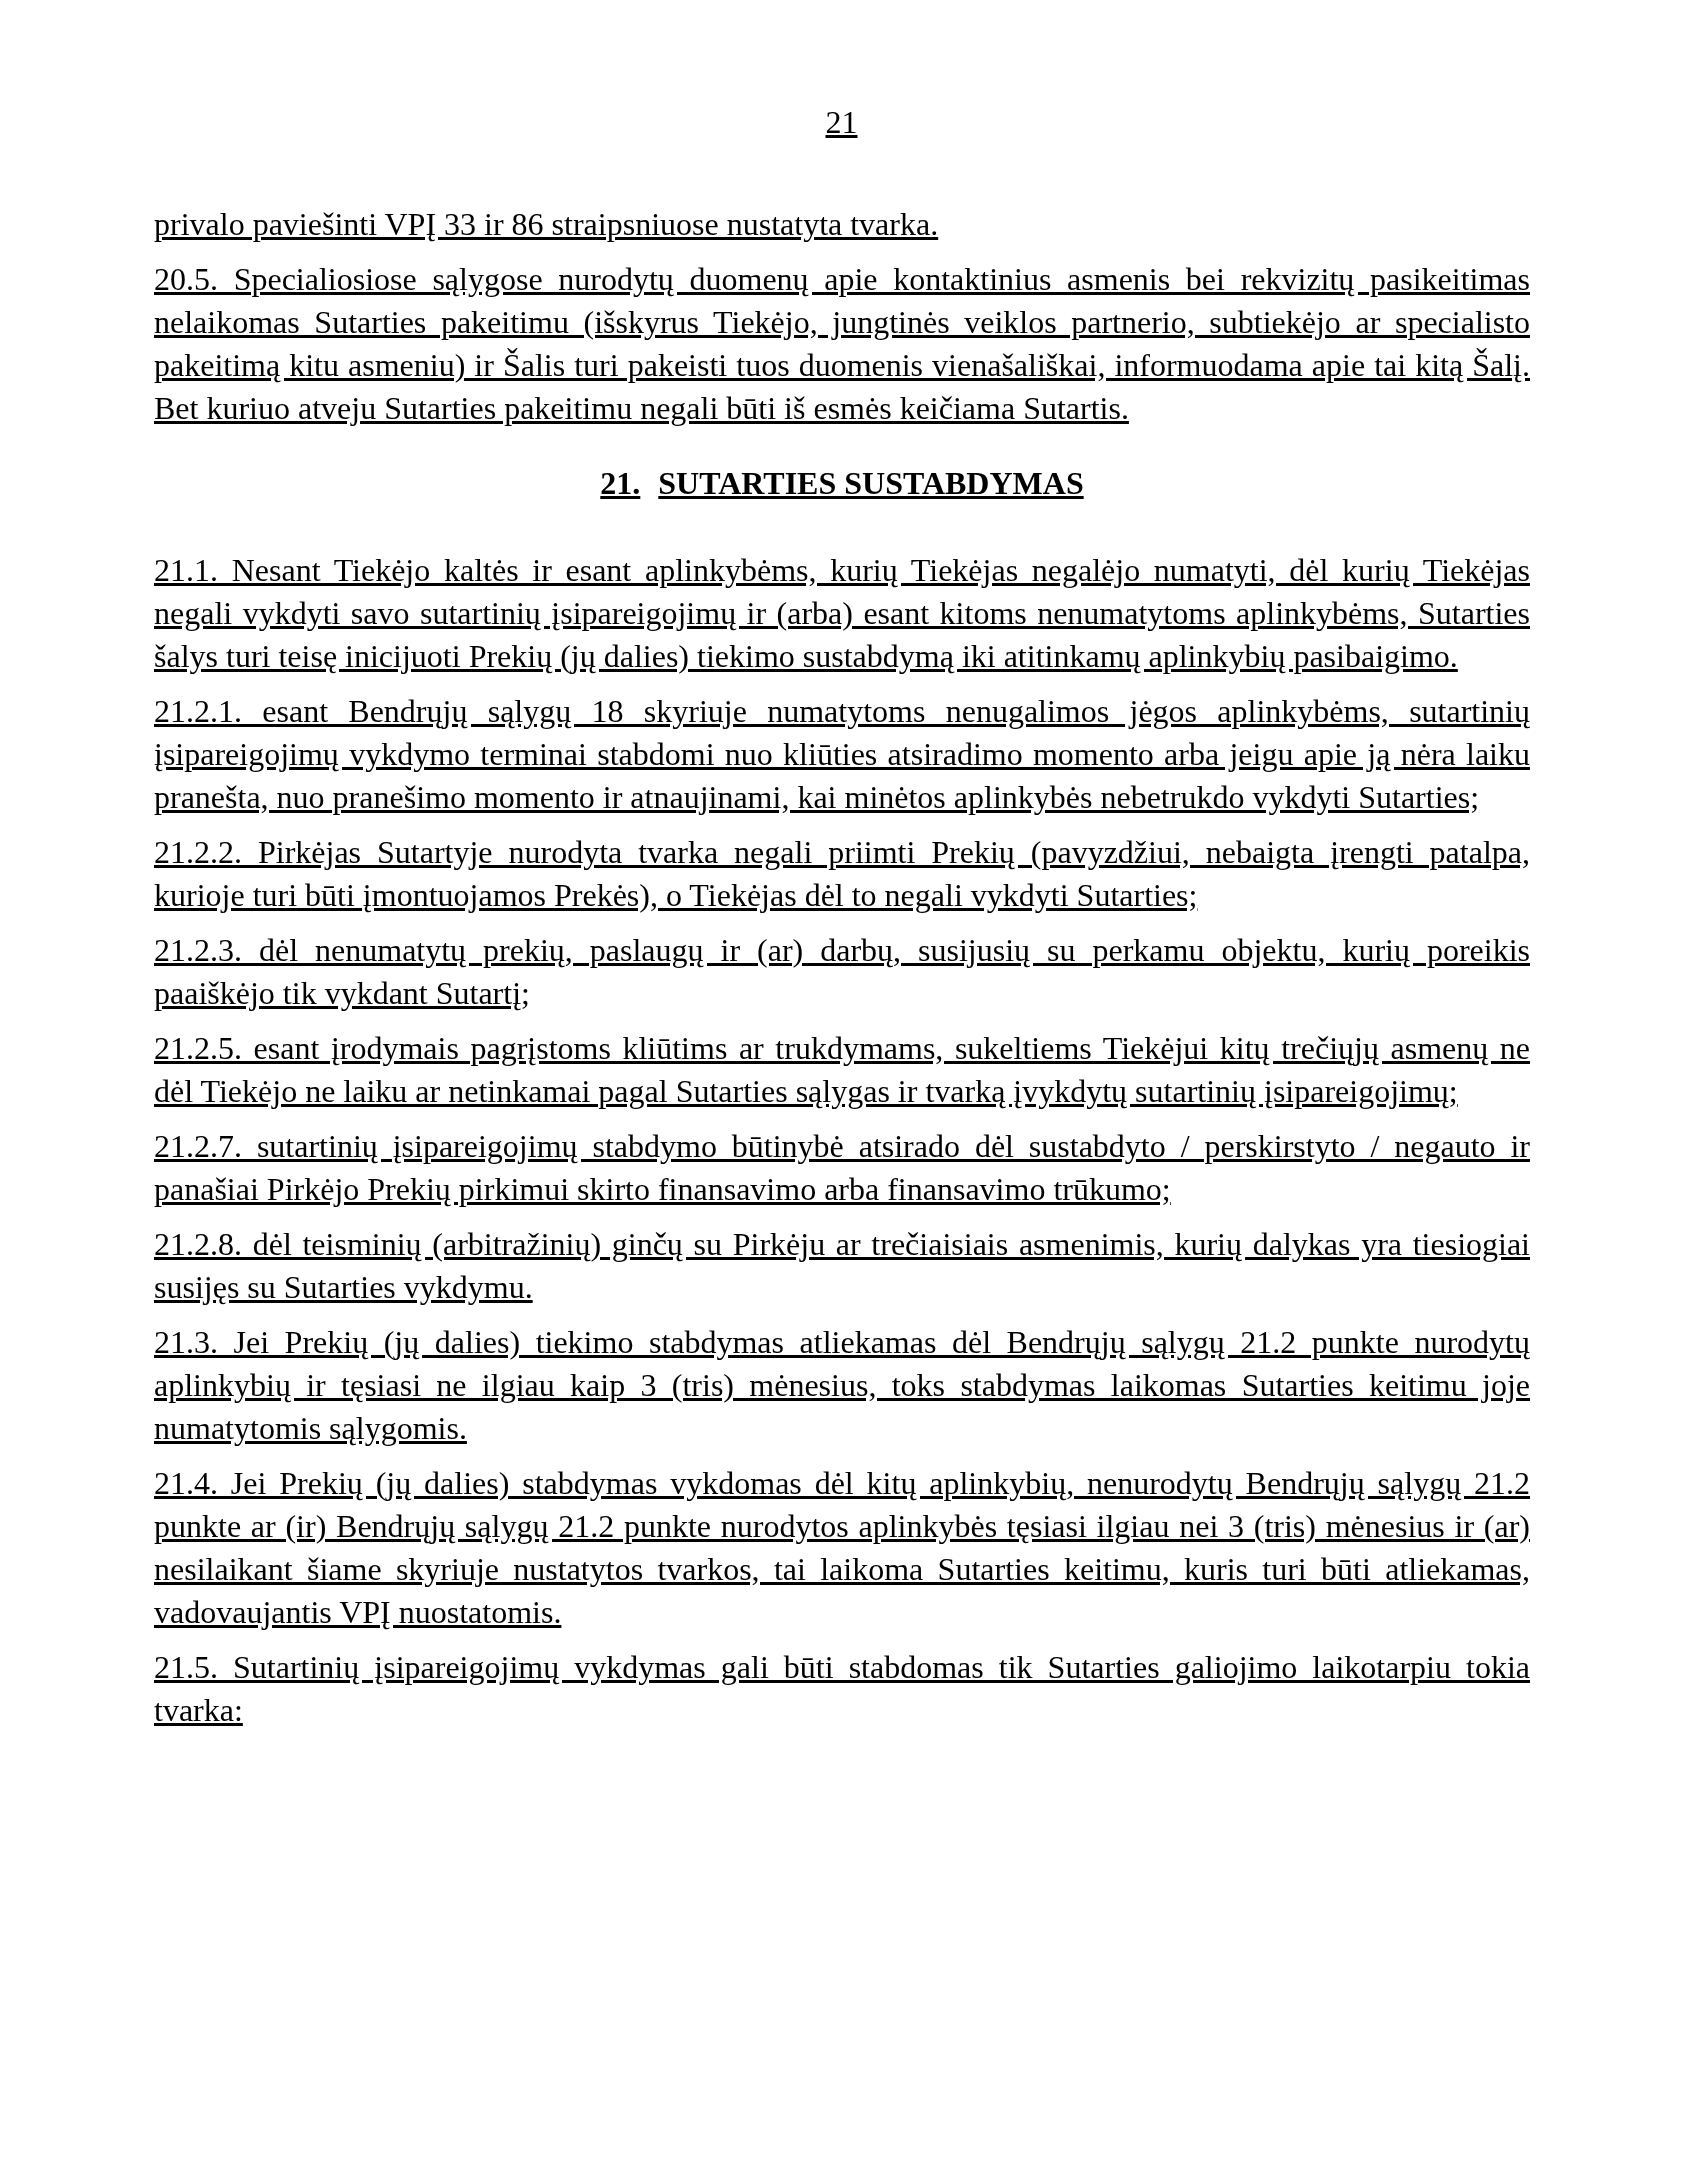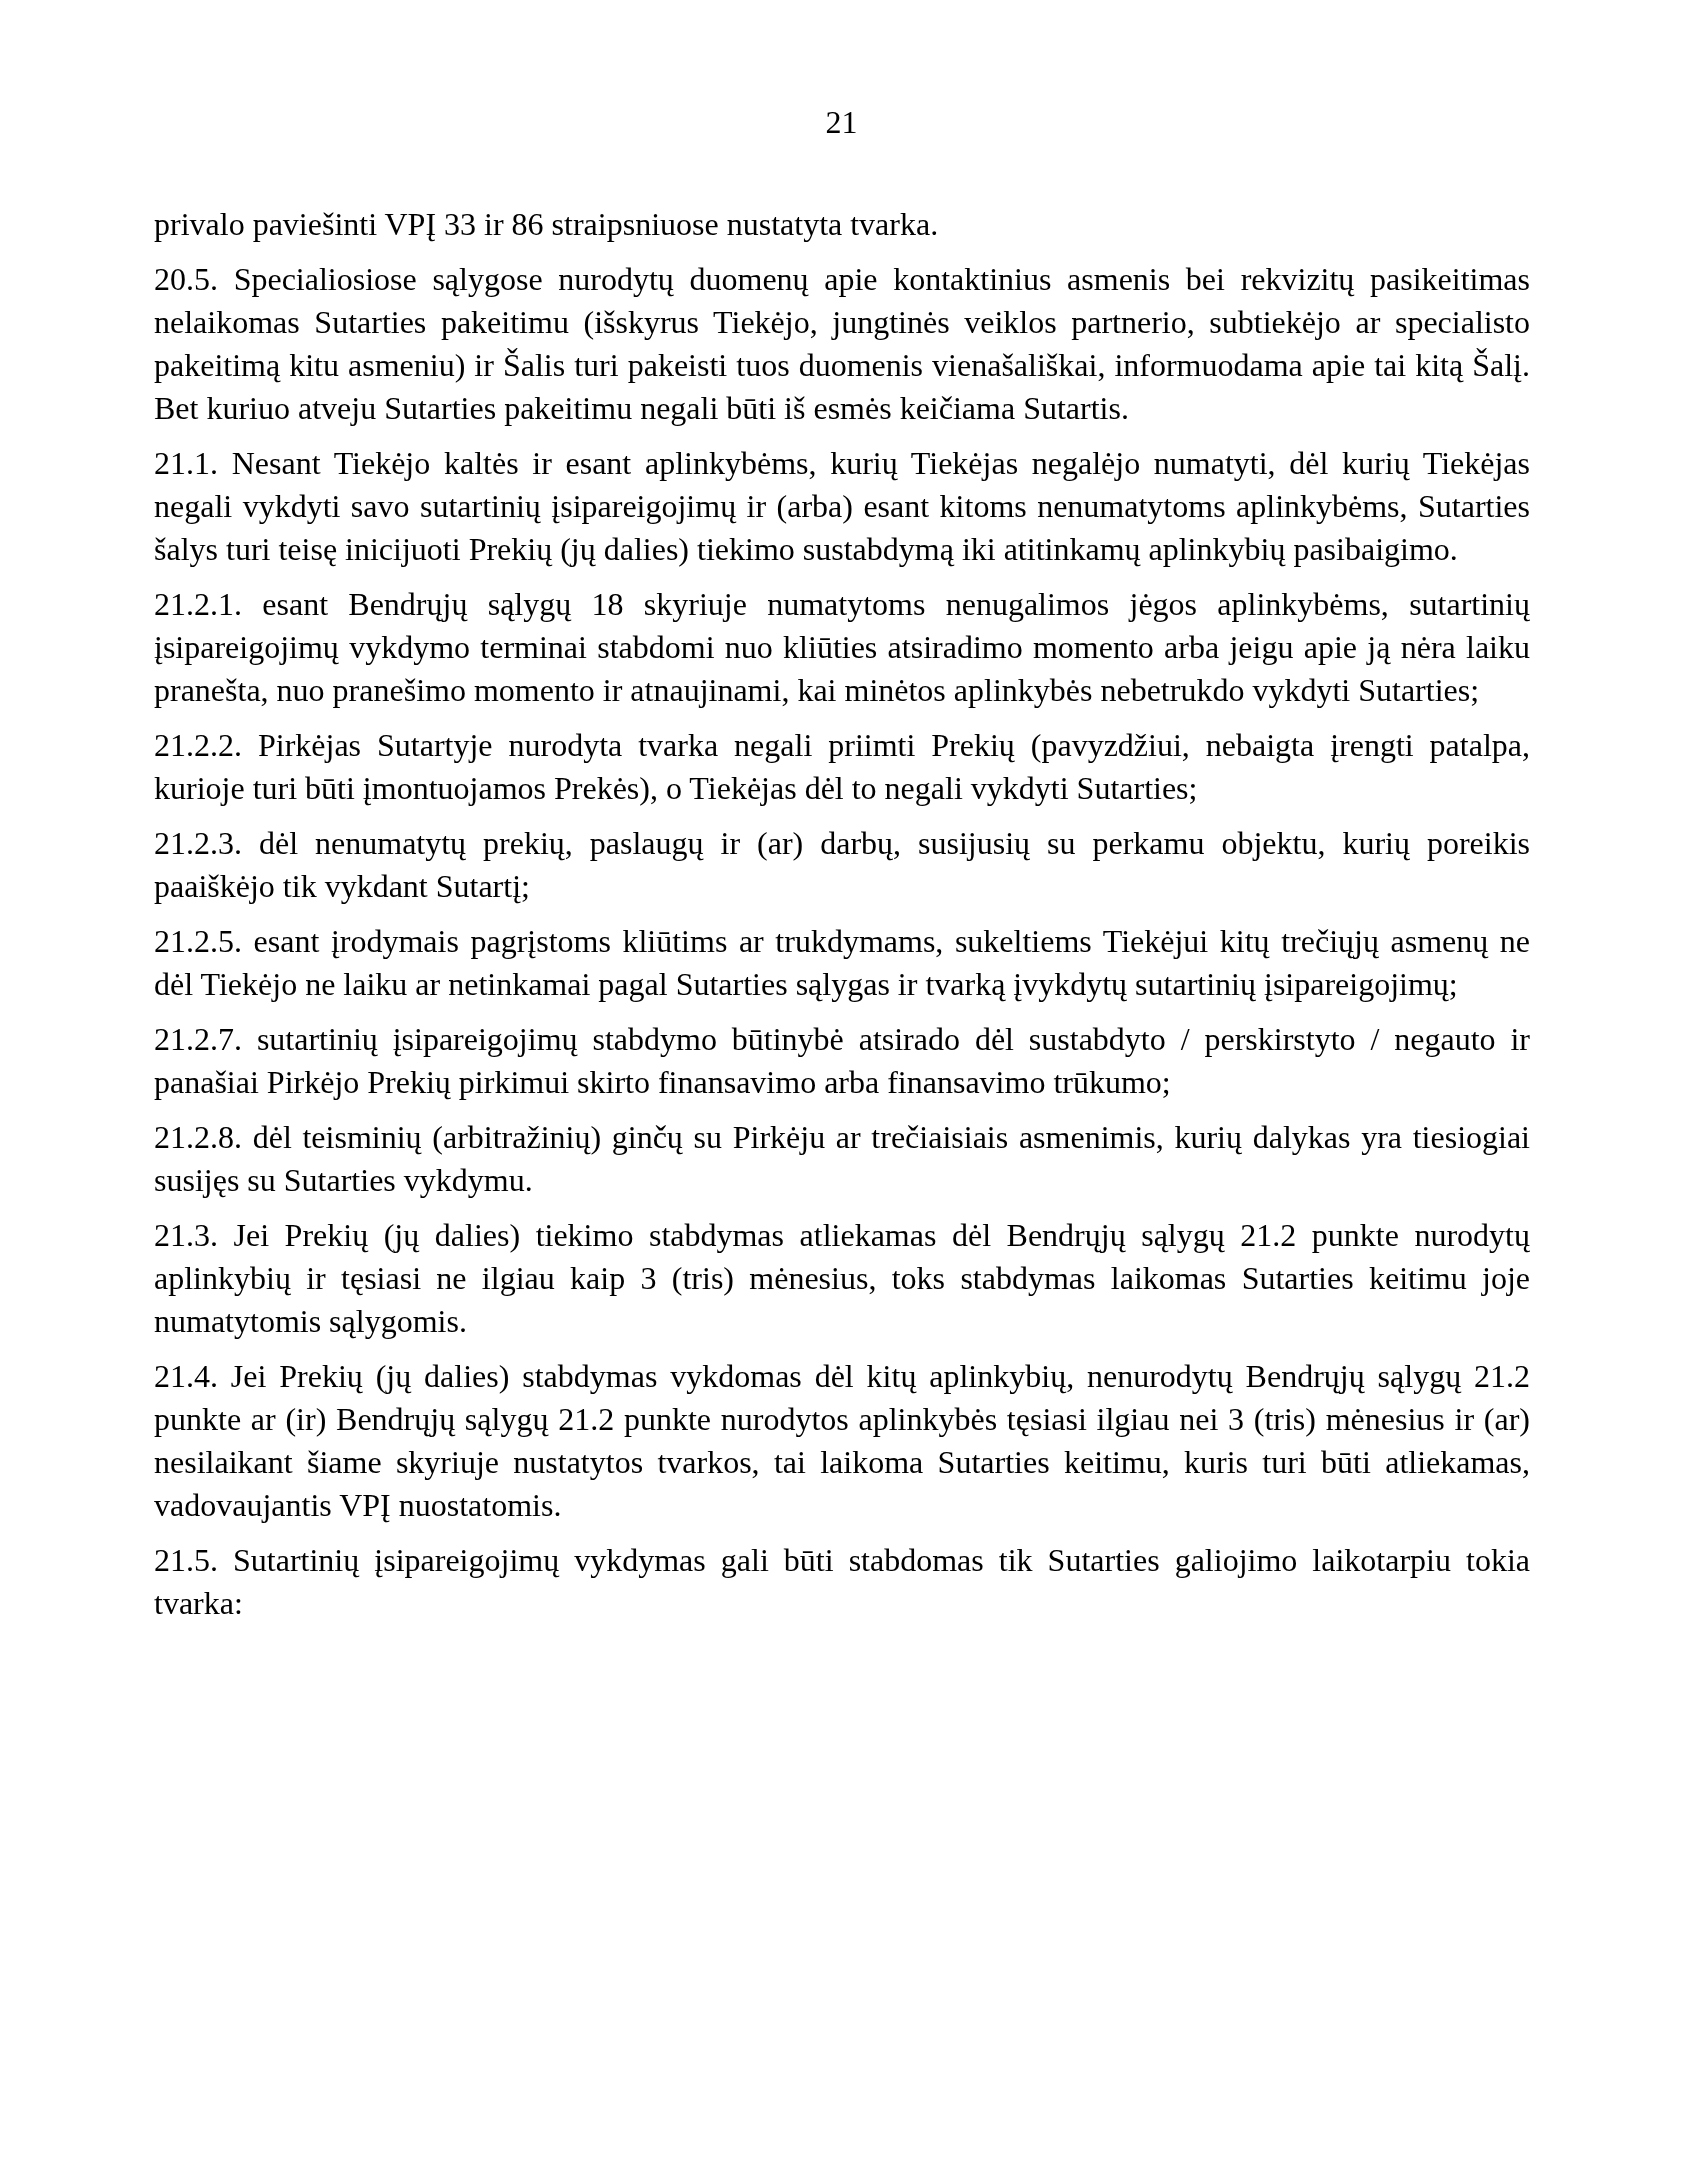--- a/index.html
+++ b/index.html
@@ -10,20 +10,21 @@
   .page {
     position: relative;
     width: 1683px;
     height: 2178px;
     background: #ffffff;
     color: #000000;
     font-family: "Liberation Serif", "DejaVu Serif", serif;
     box-sizing: border-box;
     padding: 101px 142px 0 142px;
     overflow: hidden;
+    text-decoration: underline;
   }
   .page-number {
     text-align: center;
     font-size: 32px;
     line-height: 43px;
     margin-bottom: 59px;
   }
   .doc-body {
     width: 1400px;
   }
@@ -51,20 +52,23 @@
 <div class="page">
 
   <div class="page-number">21</div>
 
   <div class="doc-body">
 
     <p class="para">privalo paviešinti VPĮ 33 ir 86 straipsniuose nustatyta tvarka.</p>
 
     <p class="para">20.5. Specialiosiose sąlygose nurodytų duomenų apie kontaktinius asmenis bei rekvizitų pasikeitimas nelaikomas Sutarties pakeitimu (išskyrus Tiekėjo, jungtinės veiklos partnerio, subtiekėjo ar specialisto pakeitimą kitu asmeniu) ir Šalis turi pakeisti tuos duomenis vienašališkai, informuodama apie tai kitą Šalį. Bet kuriuo atveju Sutarties pakeitimu negali būti iš esmės keičiama Sutartis.</p>
 
+    <div class="section-heading">
+      <span class="heading-number">21.</span><span class="heading-title">SUTARTIES SUSTABDYMAS</span>
+    </div>
 
     <p class="para">21.1. Nesant Tiekėjo kaltės ir esant aplinkybėms, kurių Tiekėjas negalėjo numatyti, dėl kurių Tiekėjas negali vykdyti savo sutartinių įsipareigojimų ir (arba) esant kitoms nenumatytoms aplinkybėms, Sutarties šalys turi teisę inicijuoti Prekių (jų dalies) tiekimo sustabdymą iki atitinkamų aplinkybių pasibaigimo.</p>
 
 
     <p class="para">21.2.1. esant Bendrųjų sąlygų 18 skyriuje numatytoms nenugalimos jėgos aplinkybėms, sutartinių įsipareigojimų vykdymo terminai stabdomi nuo kliūties atsiradimo momento arba jeigu apie ją nėra laiku pranešta, nuo pranešimo momento ir atnaujinami, kai minėtos aplinkybės nebetrukdo vykdyti Sutarties;</p>
 
     <p class="para">21.2.2. Pirkėjas Sutartyje nurodyta tvarka negali priimti Prekių (pavyzdžiui, nebaigta įrengti patalpa, kurioje turi būti įmontuojamos Prekės), o Tiekėjas dėl to negali vykdyti Sutarties;</p>
 
     <p class="para">21.2.3. dėl nenumatytų prekių, paslaugų ir (ar) darbų, susijusių su perkamu objektu, kurių poreikis paaiškėjo tik vykdant Sutartį;</p>
 

